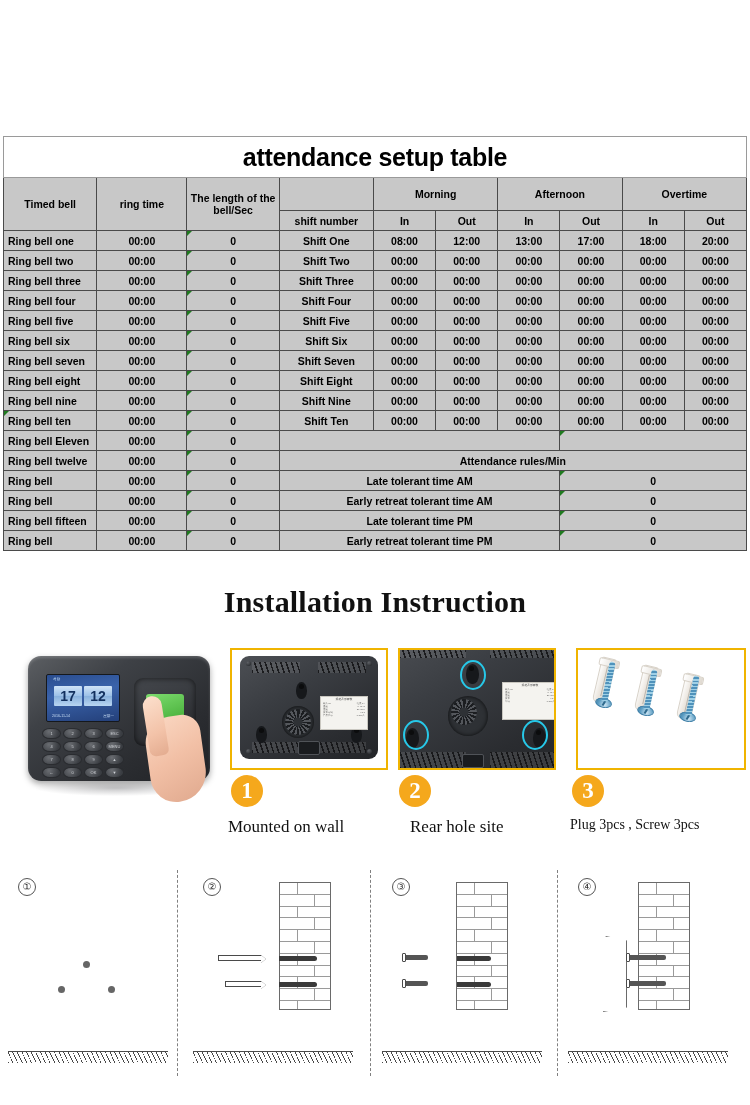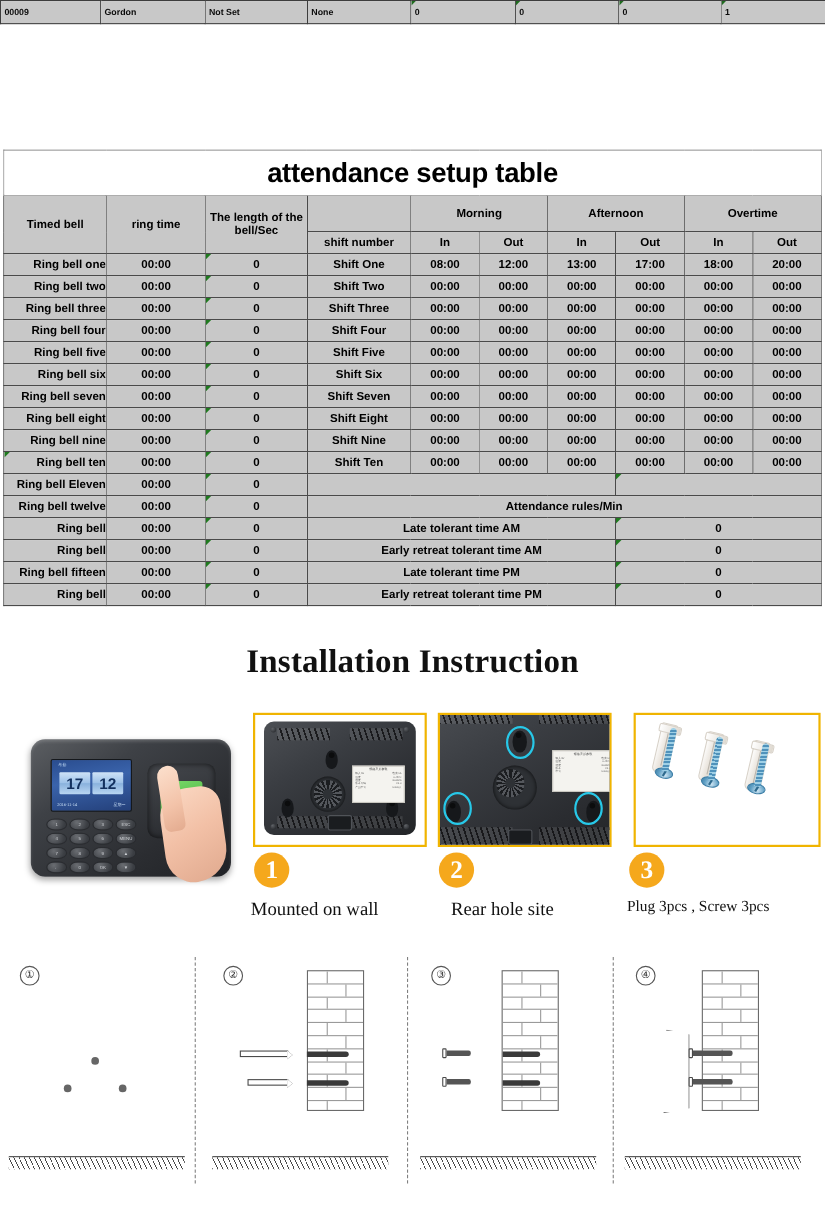--- a/index.html
+++ b/index.html
@@ -78,21 +78,21 @@
   table.setup td.title-cell {
     background: #ffffff;
     border: 1px solid #9a9a9a;
     height: 40px;
     font-size: 25px;
     font-weight: bold;
     letter-spacing: -0.3px;
     font-family: "Liberation Sans", sans-serif;
   }
   table.setup td.lbl {
-    text-align: right;
+    text-align: left;
     padding-left: 4px;
   }
   table.setup td.hdr2 {
     height: 32px;
     line-height: 12px;
     white-space: normal;
   }
   table.setup td.mark::before {
     content: "";
     position: absolute;
@@ -123,21 +123,21 @@
   }
 
   
   .dev-photo {
     position: absolute;
     left: 22px; top: 5px;
     width: 196px; height: 140px;
   }
   .dev-body {
     position: absolute;
-    left: 6px; top: 24px;
+    left: 6px; top: 8px;
     width: 182px; height: 125px;
     background: linear-gradient(145deg, #5c5f63 0%, #3e4146 30%, #2b2d31 70%, #202226 100%);
     border-radius: 13px;
     box-shadow: inset 0 2px 3px rgba(255,255,255,0.18), 0 3px 6px rgba(0,0,0,0.35);
   }
   .dev-screen {
     position: absolute;
     left: 18px; top: 18px;
     width: 72px; height: 46px;
     background: linear-gradient(170deg, #2a4d8f 0%, #3a63ab 40%, #24407a 100%);
@@ -559,30 +559,20 @@
       <col style="width:91px">
         <col style="width:95px">
         <col style="width:93px">
         <col style="width:94px">
       <col style="width:95px">
         <col style="width:94px">
         <col style="width:93px">
         <col style="width:95px">
     </colgroup>
     <tbody id="emp-body">
-        <tr>
-          <td>00009</td>
-          <td>Gordon</td>
-          <td>Not Set</td>
-          <td>None</td>
-          <td class="mark">0</td>
-          <td class="mark">0</td>
-          <td class="mark">0</td>
-          <td class="mark">1</td>
-        </tr>
       </tbody>
   </table>
 </div>
 
 <div class="setup-wrap">
   <table class="setup">
     <colgroup>
       <col style="width:93px">
         <col style="width:90px">
         <col style="width:92px">

